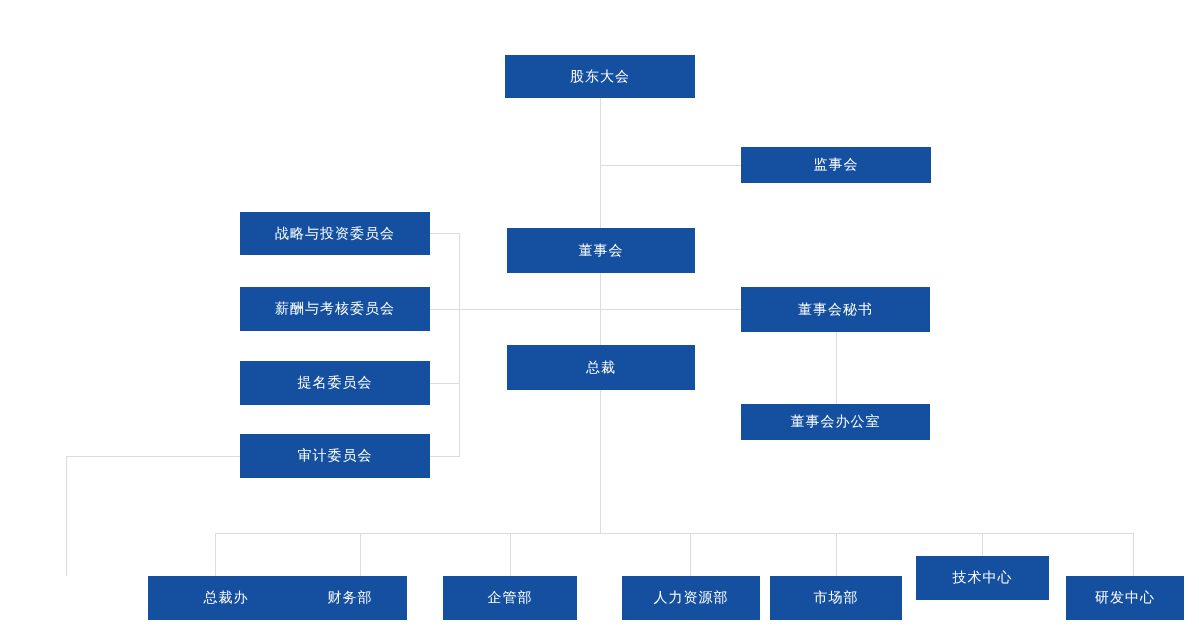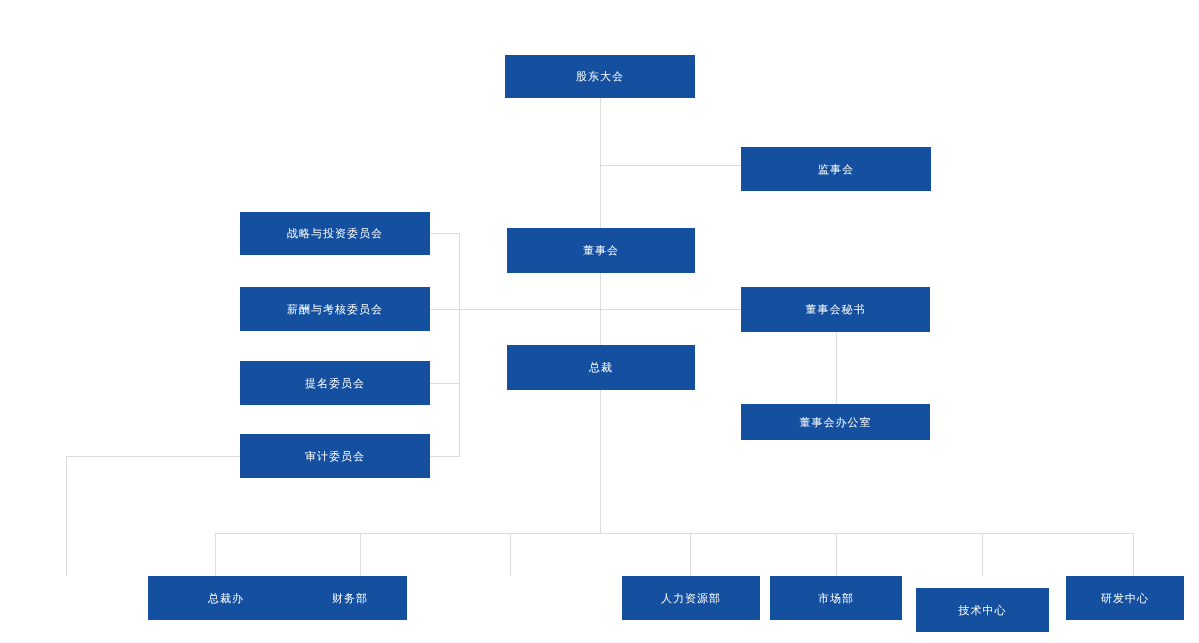--- a/index.html
+++ b/index.html
@@ -9,42 +9,42 @@
     background:#ffffff;
     overflow:hidden;
     font-family:"DejaVu Sans","Liberation Sans",sans-serif;
   }
   .line{position:absolute;background:var(--line-color,#dcdcdc);}
   .node{
     position:absolute;
     background:var(--node-bg,#1550a0);
     color:var(--node-text,#ffffff);
     display:flex;align-items:center;justify-content:center;
-    font-size:11px;letter-spacing:1px;
+    font-size:14px;letter-spacing:1px;
     box-sizing:border-box;
     white-space:nowrap;
   }
   
   #n0{left:505px;top:55px;width:190px;height:43px}
-  #n1{left:741px;top:147px;width:190px;height:44px}
+  #n1{left:741px;top:147px;width:190px;height:36px}
   #n2{left:507px;top:228px;width:188px;height:45px}
   #n3{left:240px;top:212px;width:190px;height:43px}
   #n4{left:240px;top:287px;width:190px;height:44px}
   #n5{left:240px;top:361px;width:190px;height:44px}
   #n6{left:240px;top:434px;width:190px;height:44px}
   #n7{left:741px;top:287px;width:189px;height:45px}
   #n8{left:507px;top:345px;width:188px;height:45px}
   #n9{left:741px;top:404px;width:189px;height:36px}
   #n10{left:0;top:576px;width:133px;height:44px}
   #n11{left:148px;top:576px;width:156px;height:44px}
   #n12{left:293px;top:576px;width:114px;height:44px}
   #n13{left:443px;top:576px;width:134px;height:44px}
   #n14{left:622px;top:576px;width:138px;height:44px}
   #n15{left:770px;top:576px;width:132px;height:44px}
-  #n16{left:916px;top:588px;width:133px;height:44px}
+  #n16{left:916px;top:556px;width:133px;height:44px}
   #n17{left:1066px;top:576px;width:118px;height:44px}
   
   #l1{left:600px;top:98px;width:1px;height:130px}   
   #l2{left:600px;top:165px;width:141px;height:1px}  
   #l3{left:600px;top:273px;width:1px;height:72px}   
   #l4{left:430px;top:309px;width:311px;height:1px}  
   #l5{left:459px;top:233px;width:1px;height:224px}  
   #l6{left:430px;top:233px;width:29px;height:1px}   
   #l7{left:430px;top:383px;width:29px;height:1px}   
   #l8{left:430px;top:456px;width:29px;height:1px}   
@@ -92,18 +92,19 @@
   <div class="node" id="n2">董事会</div>
   <div class="node" id="n3">战略与投资委员会</div>
   <div class="node" id="n4">薪酬与考核委员会</div>
   <div class="node" id="n5">提名委员会</div>
   <div class="node" id="n6">审计委员会</div>
   <div class="node" id="n7">董事会秘书</div>
   <div class="node" id="n8">总裁</div>
   <div class="node" id="n9">董事会办公室</div>
   <div class="node" id="n11">总裁办</div>
   <div class="node" id="n12">财务部</div>
+  <div class="node" id="n13">企管部</div>
   <div class="node" id="n14">人力资源部</div>
   <div class="node" id="n15">市场部</div>
   <div class="node" id="n16">技术中心</div>
   <div class="node" id="n17">研发中心</div>
 
 </div>
 
 </body></html>

